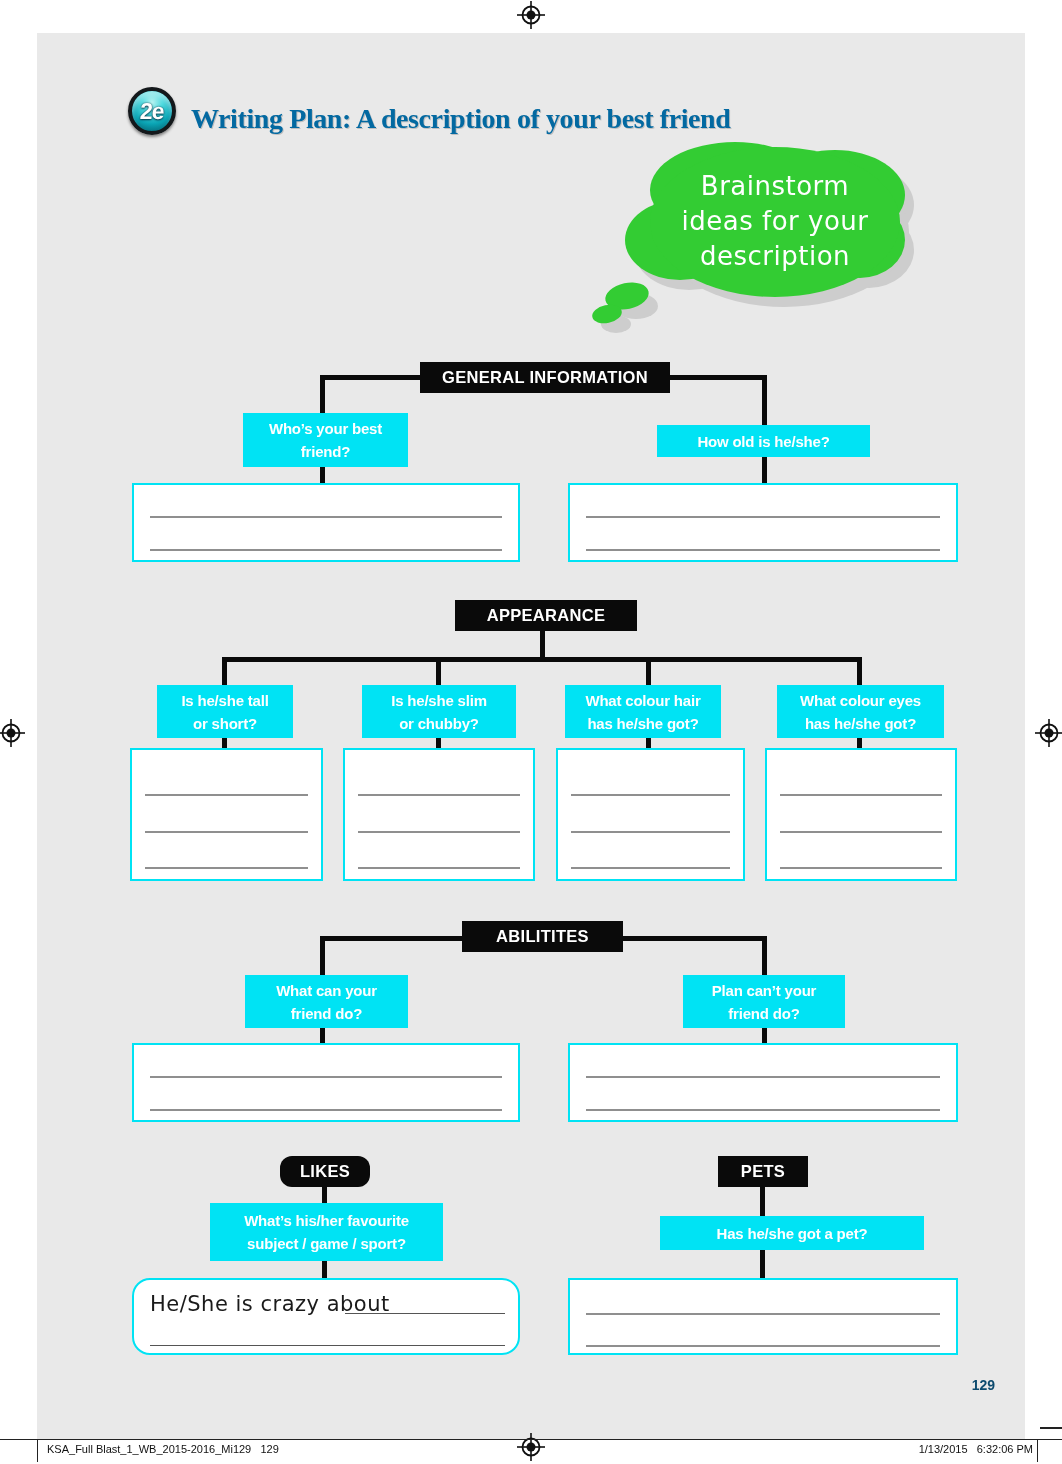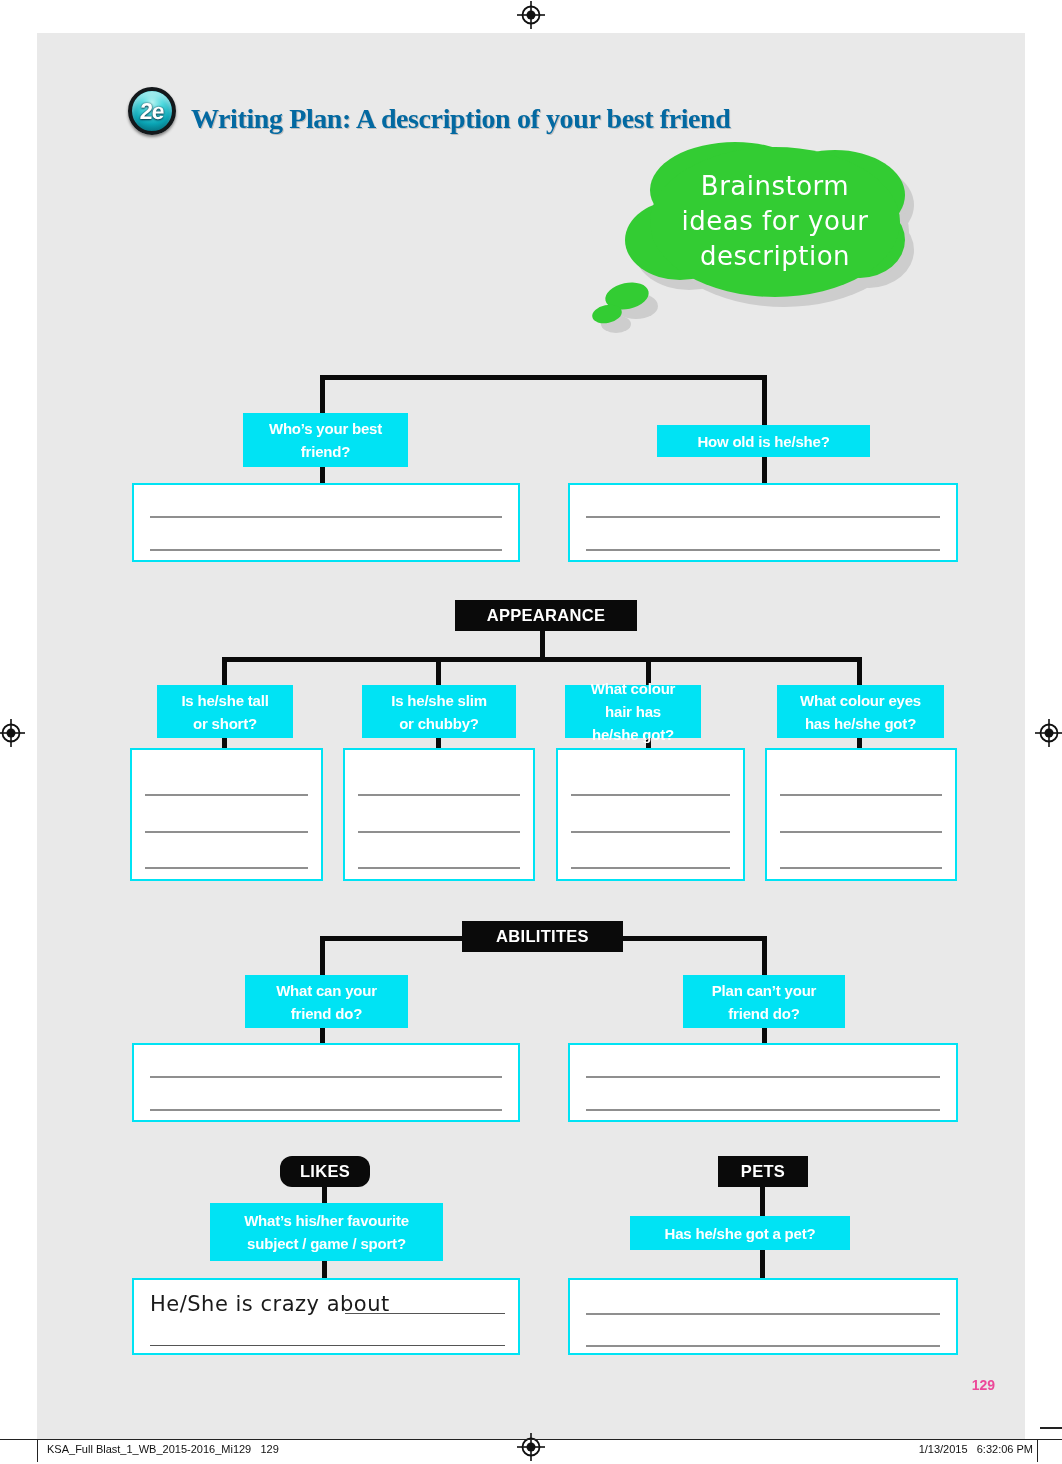--- a/index.html
+++ b/index.html
@@ -48,21 +48,21 @@
   .wline{position:absolute;left:16px;right:16px;border-top:2px solid var(--linegray);}
   .abox .inset{left:13px;right:13px;}
 
   
   .handwrite{position:absolute;left:16px;top:12px;font-size:21px;color:#1a1a1a;
     font-family:"DejaVu Sans",cursive,sans-serif;letter-spacing:0.5px;white-space:nowrap;}
   .thinline{border-top:1.5px solid #555;}
 
   
   .pagenum{position:absolute;left:940px;top:1377px;width:55px;text-align:right;
-    font-weight:bold;font-size:14px;color:#ec4899;}
+    font-weight:bold;font-size:14px;color:#0c4a6e;}
   .footrule{position:absolute;left:0;top:1439px;width:1062px;height:1px;background:#222;}
   .foottick{position:absolute;width:1px;background:#222;}
   .footdash{position:absolute;left:1040px;top:1427px;width:22px;height:2px;background:#222;}
   .foottext{position:absolute;top:1443px;font-size:11px;color:#111;white-space:pre;}
 </style>
 </head>
 <body>
 
 <div id="canvas">
   <div id="page"></div>
@@ -121,20 +121,21 @@
     <div>Brainstorm</div>
     <div>ideas for your</div>
     <div>description</div>
   </div>
 
   <div class="rail" style="left:320px;top:375px;width:447px;height:5px;"></div>
   <div class="rail" style="left:320px;top:375px;width:5px;height:42px;"></div>
   <div class="rail" style="left:762px;top:375px;width:5px;height:50px;"></div>
   <div class="rail" style="left:320px;top:467px;width:5px;height:16px;"></div>
   <div class="rail" style="left:762px;top:457px;width:5px;height:26px;"></div>
+  <div class="hdr" style="left:420px;top:362px;width:250px;height:31px;">GENERAL INFORMATION</div>
   <div class="qbox" style="left:243px;top:413px;width:165px;height:54px;padding:0 12px;">Who’s your best friend?</div>
   <div class="qbox" style="left:657px;top:425px;width:213px;height:32px;">How old is he/she?</div>
   <div class="abox" style="left:132px;top:483px;width:388px;height:79px;">
     <div class="wline" style="top:31px;"></div>
     <div class="wline" style="top:64px;"></div>
   </div>
   <div class="abox" style="left:568px;top:483px;width:390px;height:79px;">
     <div class="wline" style="top:31px;"></div>
     <div class="wline" style="top:64px;"></div>
   </div>
@@ -145,21 +146,21 @@
   <div class="rail" style="left:436px;top:657px;width:5px;height:28px;"></div>
   <div class="rail" style="left:646px;top:657px;width:5px;height:28px;"></div>
   <div class="rail" style="left:857px;top:657px;width:5px;height:28px;"></div>
   <div class="rail" style="left:222px;top:738px;width:5px;height:10px;"></div>
   <div class="rail" style="left:436px;top:738px;width:5px;height:10px;"></div>
   <div class="rail" style="left:646px;top:738px;width:5px;height:10px;"></div>
   <div class="rail" style="left:857px;top:738px;width:5px;height:10px;"></div>
   <div class="hdr" style="left:455px;top:600px;width:182px;height:31px;">APPEARANCE</div>
   <div class="qbox" style="left:157px;top:685px;width:136px;height:53px;padding:0 18px;">Is he/she tall or short?</div>
   <div class="qbox" style="left:362px;top:685px;width:154px;height:53px;padding:0 20px;">Is he/she slim or chubby?</div>
-  <div class="qbox" style="left:565px;top:685px;width:136px;height:53px;padding:0 19px;">What colour hair has he/she got?</div>
+  <div class="qbox" style="left:565px;top:685px;width:156px;height:53px;padding:0 19px;">What colour hair has he/she got?</div>
   <div class="qbox" style="left:777px;top:685px;width:167px;height:53px;padding:0 22px;">What colour eyes has he/she got?</div>
   <div class="abox" style="left:130px;top:748px;width:193px;height:133px;">
     <div class="wline inset" style="top:44px;"></div>
     <div class="wline inset" style="top:81px;"></div>
     <div class="wline inset" style="top:117px;"></div>
   </div>
   <div class="abox" style="left:343px;top:748px;width:192px;height:133px;">
     <div class="wline inset" style="top:44px;"></div>
     <div class="wline inset" style="top:81px;"></div>
     <div class="wline inset" style="top:117px;"></div>
@@ -192,22 +193,22 @@
     <div class="wline" style="top:64px;"></div>
   </div>
 
   <div class="rail" style="left:322px;top:1186px;width:5px;height:17px;"></div>
   <div class="rail" style="left:760px;top:1186px;width:5px;height:30px;"></div>
   <div class="rail" style="left:322px;top:1261px;width:5px;height:17px;"></div>
   <div class="rail" style="left:760px;top:1250px;width:5px;height:28px;"></div>
   <div class="hdr" style="left:280px;top:1156px;width:90px;height:31px;border-radius:12px;">LIKES</div>
   <div class="hdr" style="left:718px;top:1156px;width:90px;height:31px;">PETS</div>
   <div class="qbox" style="left:210px;top:1203px;width:233px;height:58px;padding:0 26px;">What’s his/her favourite subject / game / sport?</div>
-  <div class="qbox" style="left:630px;top:1216px;width:220px;height:34px;">Has he/she got a pet?</div>
-  <div class="abox" style="left:132px;top:1278px;width:388px;height:77px;">
+  <div class="qbox" style="left:660px;top:1216px;width:264px;height:34px;">Has he/she got a pet?</div>
+  <div class="abox" style="left:132px;top:1278px;width:388px;height:77px;border-radius:18px;">
     <span class="handwrite">He/She is crazy about</span>
     <div class="wline thinline" style="left:211px;right:13px;top:33px;"></div>
     <div class="wline thinline" style="top:65px;right:13px;"></div>
   </div>
   <div class="abox" style="left:568px;top:1278px;width:390px;height:77px;">
     <div class="wline" style="top:33px;"></div>
     <div class="wline" style="top:65px;"></div>
   </div>
 
   <div class="pagenum">129</div>

